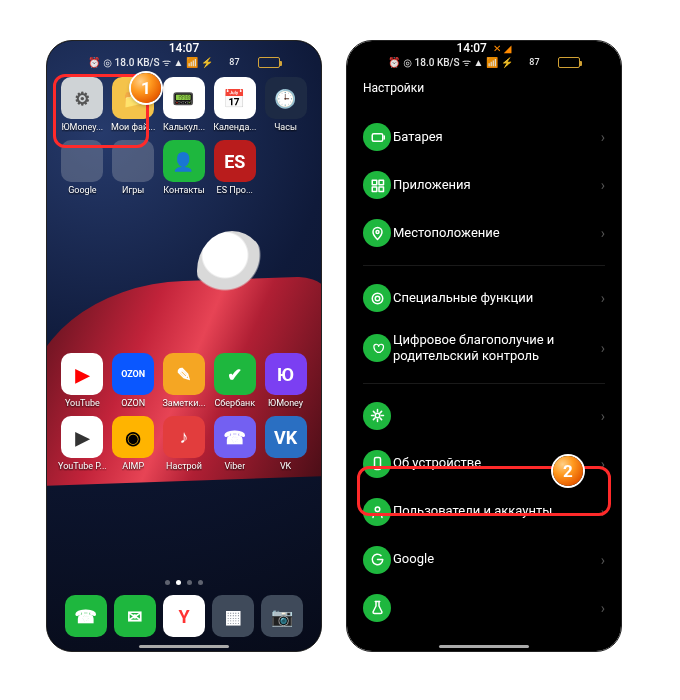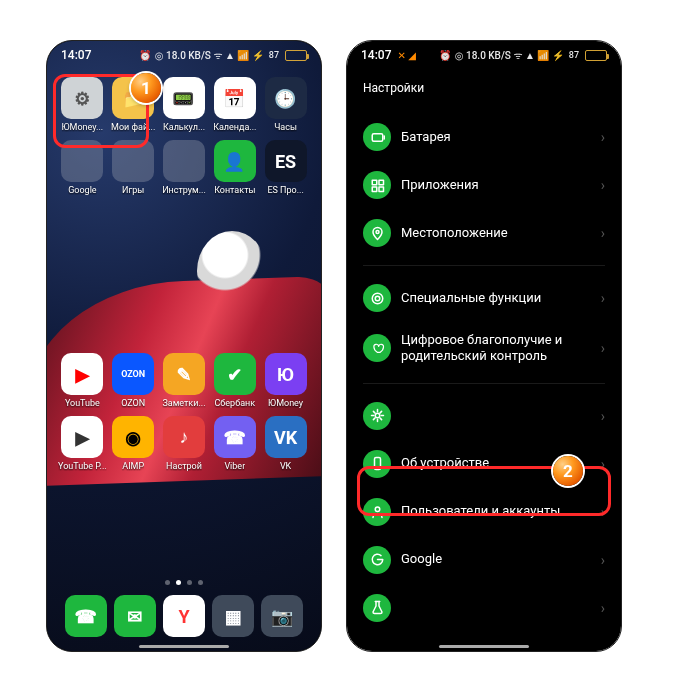--- a/index.html
+++ b/index.html
@@ -28,22 +28,23 @@
   .statusbar {
     display:flex;
     justify-content:space-between;
     align-items:center;
     height:28px;
     padding:0 14px;
     font-size:12px;
     font-weight:500;
     position:relative;
     z-index:5;
-  }
-  .status-icons { display:flex; align-items:center; gap:4px; font-size:10px;}
+    flex-direction:column;
+  }
+  .status-icons { display:flex; align-items:center; gap:16px; font-size:10px;}
   .status-icons span { opacity:.9; }
   .battery {
     width:22px; height:11px; border:1px solid #e8b33a; border-radius:2px;
     position:relative;
   }
   .battery::after{content:"";position:absolute;right:-3px;top:3px;width:2px;height:5px;background:#e8b33a;border-radius:0 1px 1px 0;}
   .battery-fill{height:100%;width:72%;background:#e8b33a;}
   .battery-txt{font-size:9px;margin-right:2px;}
   
   .home-wall {
@@ -90,21 +91,21 @@
   .nav-handle{position:absolute;bottom:3px;left:50%;transform:translateX(-50%);width:90px;height:3px;background:#aaa;border-radius:3px;z-index:6;}
   
   .hl1 {
     position:absolute; top:33px; left:6px; width:96px; height:74px;
     border:3px solid #ff2a2a; border-radius:12px; z-index:10;
   }
   
   .settings { height:100%; background:#000; }
   .settings-title { font-size:12px; font-weight:400; padding:12px 16px 18px; }
   .s-row {
-    display:flex; align-items:center; gap:10px;
+    display:flex; align-items:center; gap:2px;
     padding:10px 16px; position:relative;
   }
   .s-row .chev { margin-left:auto; color:#555; font-size:14px;}
   .s-icon {
     width:28px; height:28px; border-radius:50%;
     background:#1eb73e; display:flex; align-items:center; justify-content:center;
     flex:0 0 28px;
   }
   .s-icon svg { width:15px; height:15px; }
   .s-icon path, .s-icon rect, .s-icon circle, .s-icon line { stroke:#fff; stroke-width:2; fill:none; stroke-linecap:round; stroke-linejoin:round;}
@@ -179,34 +180,25 @@
         <div class="app">
           <div class="app-icon folder">
             <i></i>
             <i></i>
             <i></i>
             <i></i>
           </div>
           <div class="app-label">Игры</div>
         </div>
         <div class="app">
-          <div class="app-icon folder">
-            <i></i>
-            <i></i>
-            <i></i>
-            <i></i>
-          </div>
-          <div class="app-label">Инструм...</div>
-        </div>
-        <div class="app">
           <div class="app-icon" style="background: rgb(30, 183, 62); color: rgb(255, 255, 255); font-size: 18px; font-weight: 700;">👤</div>
           <div class="app-label">Контакты</div>
         </div>
         <div class="app">
-          <div class="app-icon" style="background: #0f172a; color: rgb(255, 255, 255); font-size: 18px; font-weight: 700;">ES</div>
+          <div class="app-icon" style="background: #b91c1c; color: rgb(255, 255, 255); font-size: 18px; font-weight: 700;">ES</div>
           <div class="app-label">ES Про...</div>
         </div>
       </div>
     <div class="mid-space"></div>
     <div id="grid-row3" class="icon-grid">
         <div class="app">
           <div class="app-icon" style="background: rgb(255, 255, 255); color: rgb(255, 0, 0); font-size: 18px; font-weight: 700;">▶</div>
           <div class="app-label">YouTube</div>
         </div>
         <div class="app">

